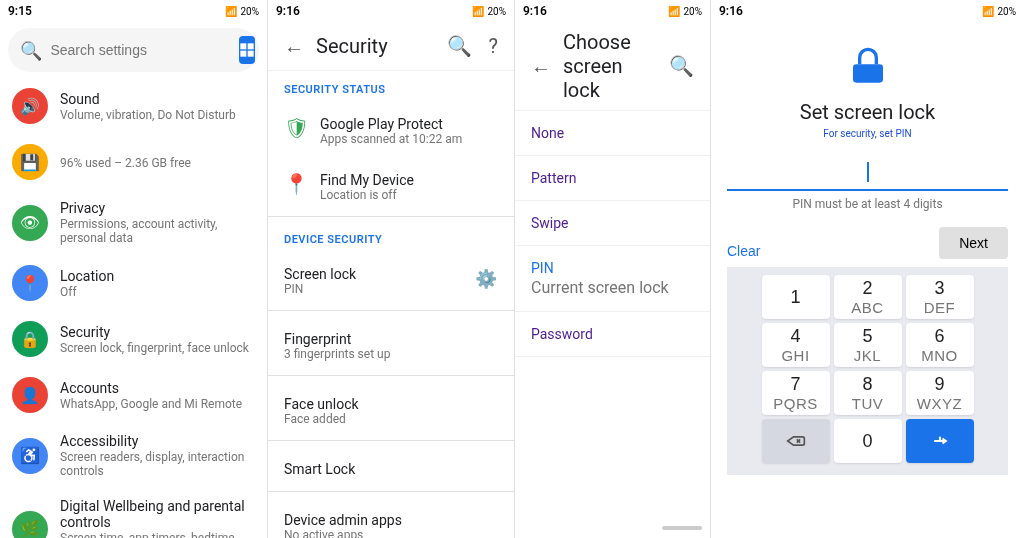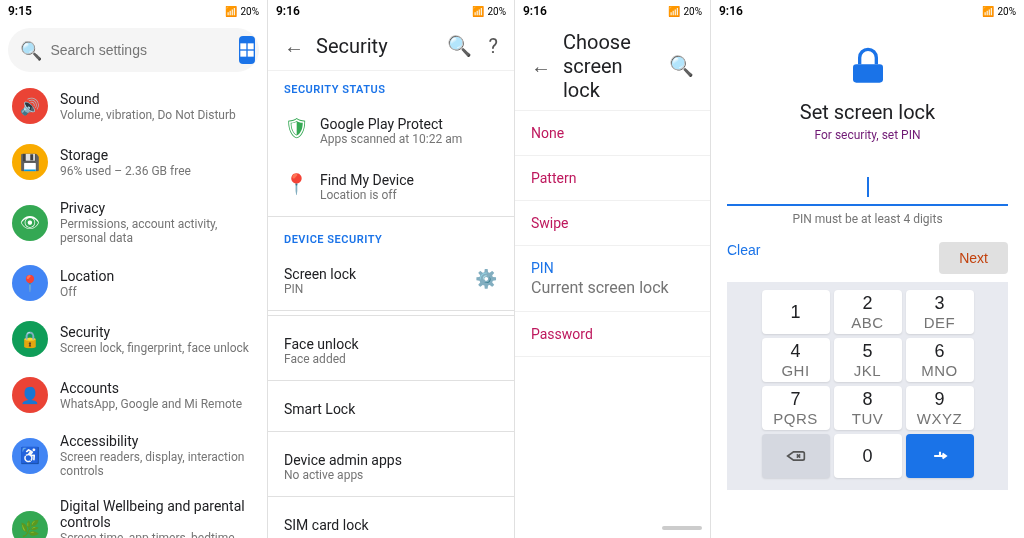--- a/index.html
+++ b/index.html
@@ -175,21 +175,21 @@
       flex-direction: column;
       height: 538px;
       overflow: hidden;
     }
 
     .lock-option {
       padding: 14px 16px;
       cursor: pointer;
       border-bottom: 1px solid #f0f0f0;
     }
-    .lock-option-title { font-size: 14px; color: #be185d; }
+    .lock-option-title { font-size: 14px; color: #4c1d95; }
     .lock-option-sub { font-size: 16px; color: #757575; margin-top: 2px; }
     .lock-option.active .lock-option-title { color: #1a73e8; }
 
     
     .panel4 {
       flex: 1;
       background: #fff;
       display: flex;
       flex-direction: column;
       height: 538px;
@@ -213,23 +213,23 @@
     }
 
     .pin-title {
       font-size: 20px;
       font-weight: 400;
       color: #202124;
       margin-bottom: 4px;
     }
 
     .pin-subtitle {
-      font-size: 12px;
-      color: #701a75;
-      margin-bottom: 28px;
+      font-size: 10px;
+      color: #1d4ed8;
+      margin-bottom: 16px;
     }
 
     .pin-input-container {
       width: 100%;
       border-bottom: 2px solid #1a73e8;
       margin-bottom: 6px;
       min-height: 36px;
       display: flex;
       align-items: center;
       justify-content: center;
@@ -250,35 +250,35 @@
     .pin-hint {
       font-size: 12px;
       color: #757575;
       margin-bottom: 12px;
     }
 
     .pin-actions {
       width: 100%;
       display: flex;
       justify-content: space-between;
-      align-items: flex-start;
+      align-items: flex-end;
       padding: 4px 0 8px;
     }
 
     .pin-clear {
       color: #1a73e8;
       font-size: 14px;
       cursor: pointer;
       background: none;
       border: none;
     }
 
     .pin-next {
       background: #e0e0e0;
-      color: #c2410c;
+      color: #000000;
       border: none;
       padding: 8px 20px;
       border-radius: 4px;
       font-size: 14px;
       cursor: not-allowed;
     }
 
     .numpad {
       background: #e8eaf0;
       padding: 8px;
@@ -359,21 +359,20 @@
     <div class="settings-item">
       <div class="settings-icon" style="background:#EA4335;">🔊</div>
       <div class="settings-item-text">
         <div class="settings-item-title">Sound</div>
         <div class="settings-item-sub">Volume, vibration, Do Not Disturb</div>
       </div>
     </div>
     <div class="settings-item">
       <div class="settings-icon" style="background:#F9AB00;">💾</div>
       <div class="settings-item-text">
-        <div class="settings-item-title">Storage</div>
         <div class="settings-item-sub">96% used – 2.36 GB free</div>
       </div>
     </div>
     <div class="settings-item">
       <div class="settings-icon" style="background:#34A853;">👁</div>
       <div class="settings-item-text">
         <div class="settings-item-title">Privacy</div>
         <div class="settings-item-sub">Permissions, account activity, personal data</div>
       </div>
     </div>
@@ -449,20 +448,26 @@
     <div class="divider"></div>
     <div class="section-label">DEVICE SECURITY</div>
     <div class="security-item">
       <div class="security-item-text">
         <div class="security-item-title">Screen lock</div>
         <div class="security-item-sub">PIN</div>
       </div>
       <span class="security-item-gear">⚙️</span>
     </div>
     <div class="divider"></div>
+    <div class="security-item">
+      <div class="security-item-text">
+        <div class="security-item-title">Fingerprint</div>
+        <div class="security-item-sub">3 fingerprints set up</div>
+      </div>
+    </div>
     <div class="divider"></div>
     <div class="security-item">
       <div class="security-item-text">
         <div class="security-item-title">Face unlock</div>
         <div class="security-item-sub">Face added</div>
       </div>
     </div>
     <div class="divider"></div>
     <div class="security-item">
       <div class="security-item-text">

